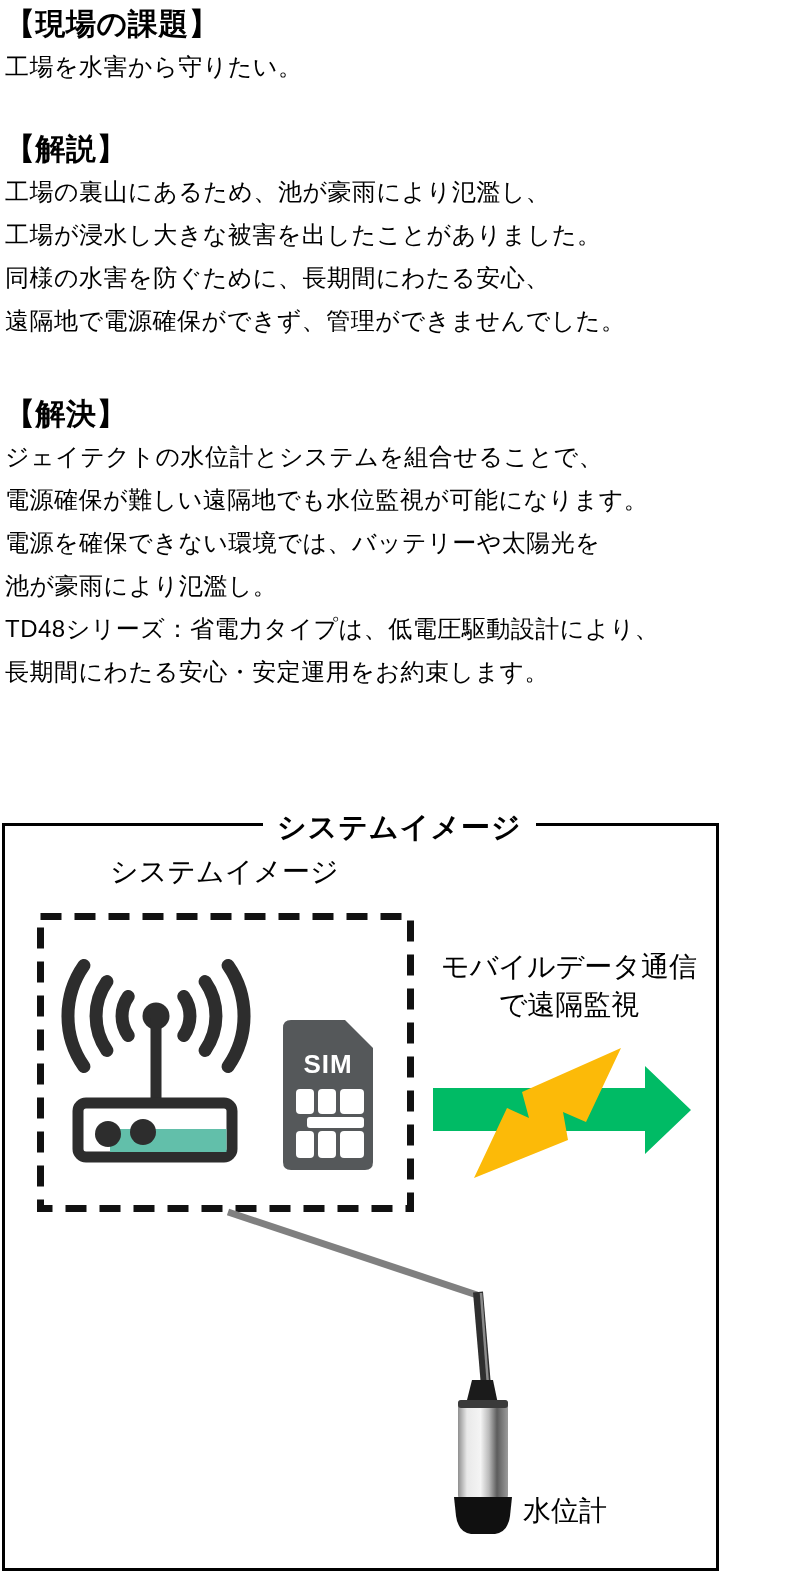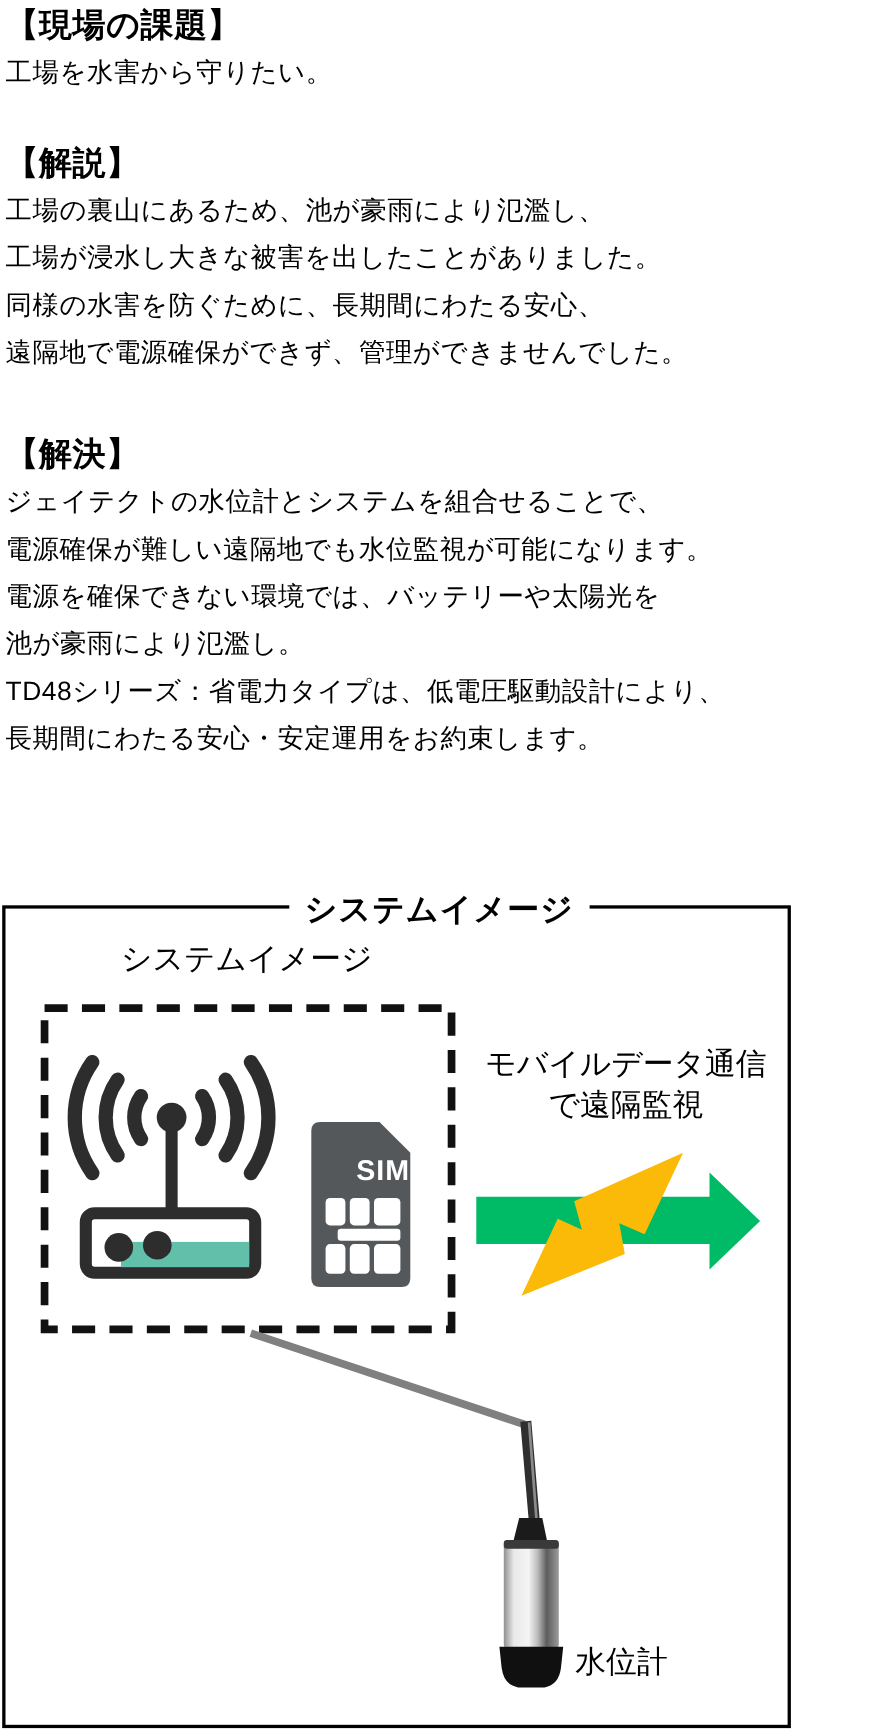--- a/index.html
+++ b/index.html
@@ -11,21 +11,21 @@
   .textsec .hd{font-size:30px;font-weight:bold;line-height:43px;letter-spacing:.5px;}
   .textsec .ln{font-size:24px;line-height:43px;letter-spacing:.5px;white-space:nowrap;}
   .svg-layer{position:absolute;left:0;top:0;}
   .diagram-title{
     position:absolute;left:263px;top:800px;background:#fff;padding:0 14px;
     font-size:29px;font-weight:bold;line-height:34px;letter-spacing:1px;white-space:nowrap;margin-top:10px;
   }
   .remote-label{position:absolute;left:110px;top:856px;font-size:28px;line-height:32px;white-space:nowrap;}
   .mobile-label{position:absolute;left:428px;top:948px;width:282px;text-align:center;
     font-size:28px;line-height:38px;white-space:nowrap;}
-  .sim-label{position:absolute;left:283px;top:1049px;width:90px;text-align:right;
+  .sim-label{position:absolute;left:283px;top:1049px;width:90px;text-align:center;
     font-size:26px;font-weight:bold;color:#fff;letter-spacing:1px;line-height:30px;}
   .sensor-label{position:absolute;left:523px;top:1494px;font-size:28px;line-height:34px;white-space:nowrap;}
 </style>
 </head>
 <body>
 
 <div class="page">
 
   <div class="textsec" style="top:2px;">
     <div class="hd">【現場の課題】</div>

